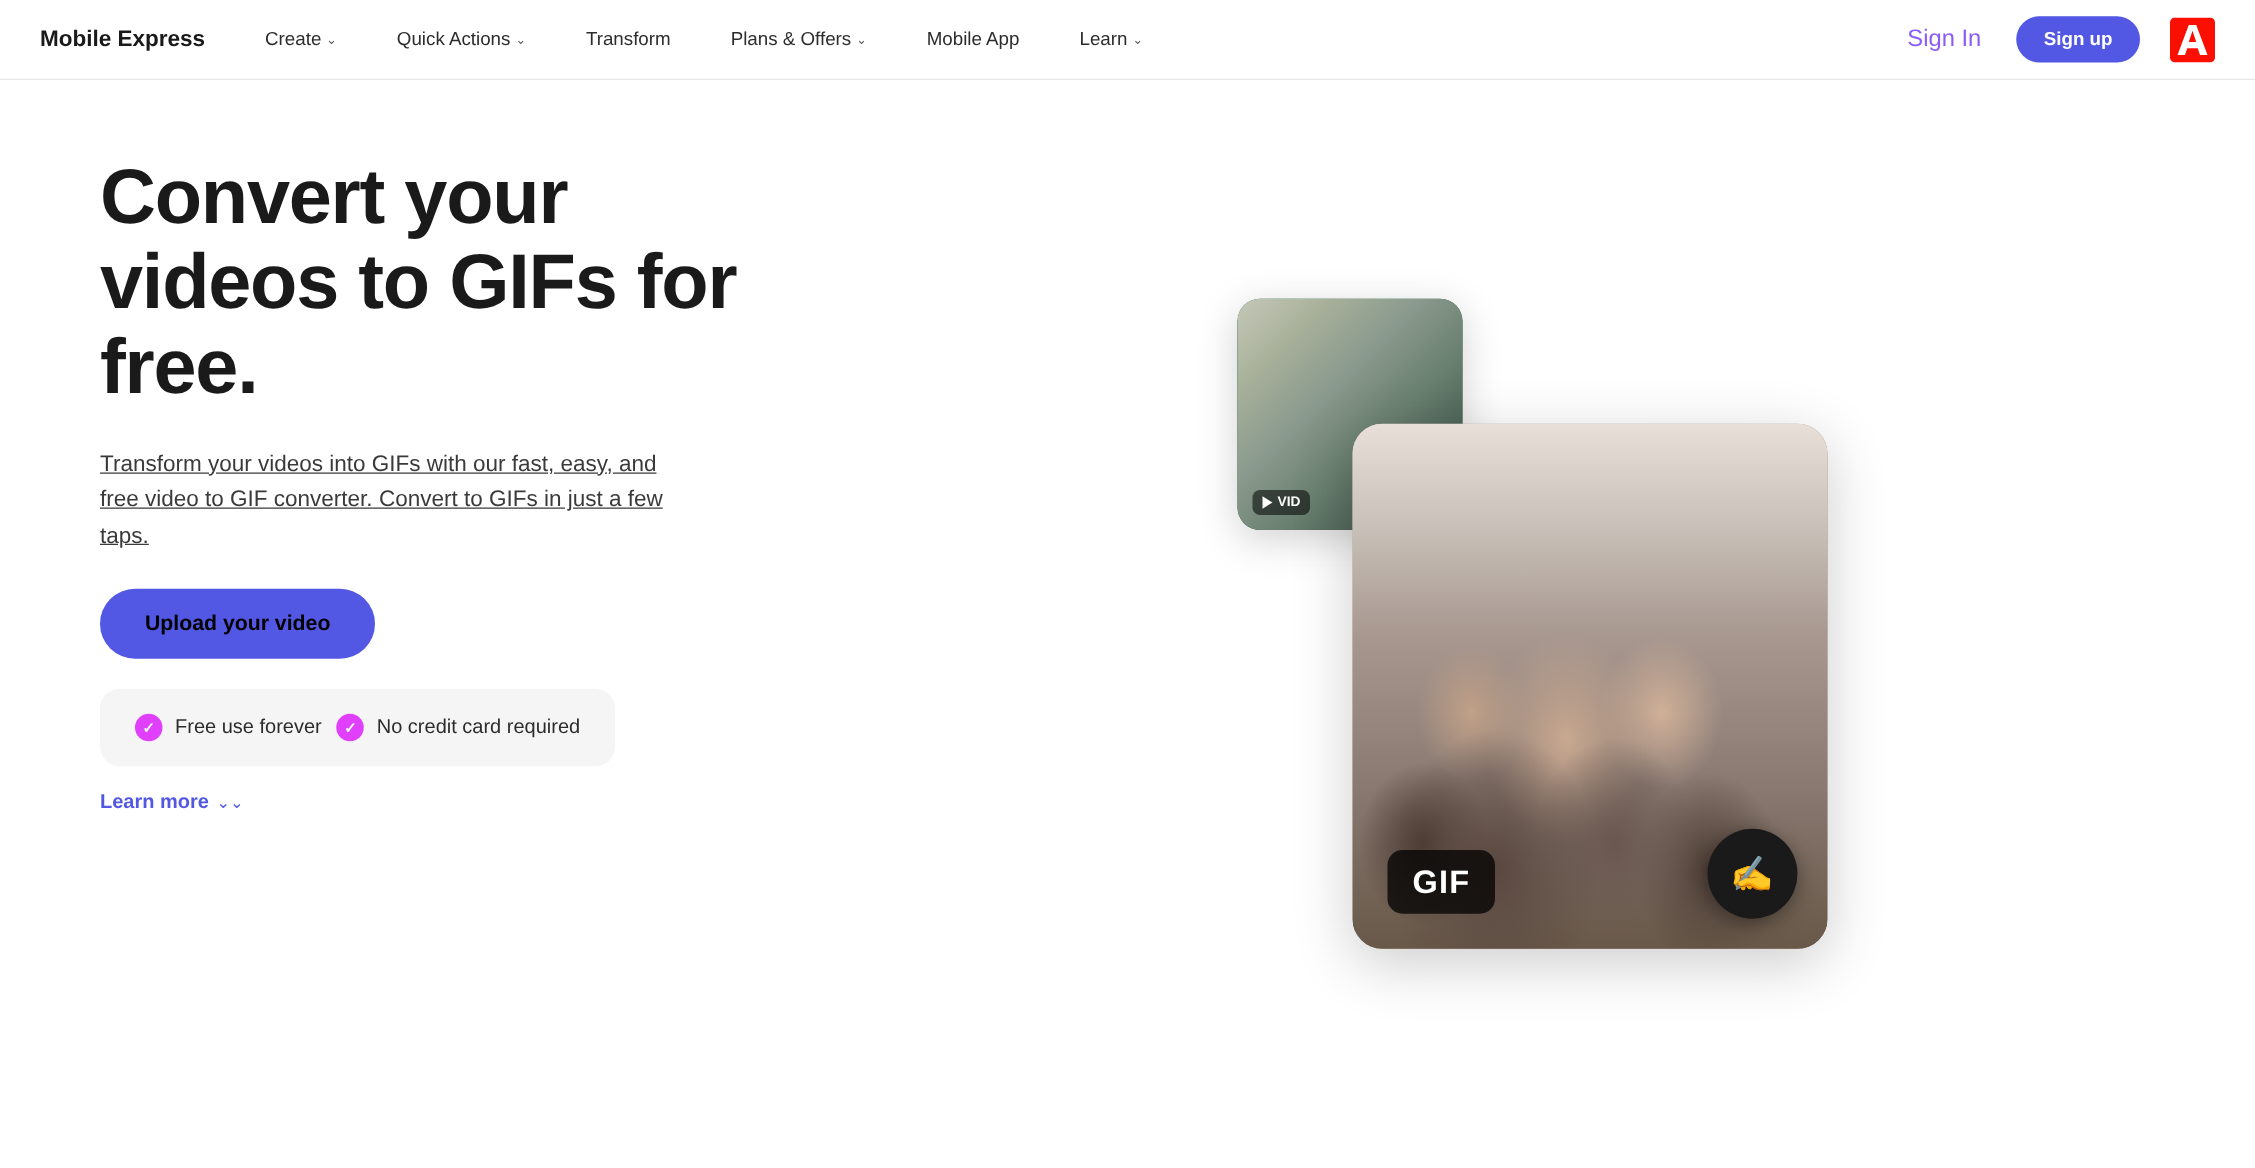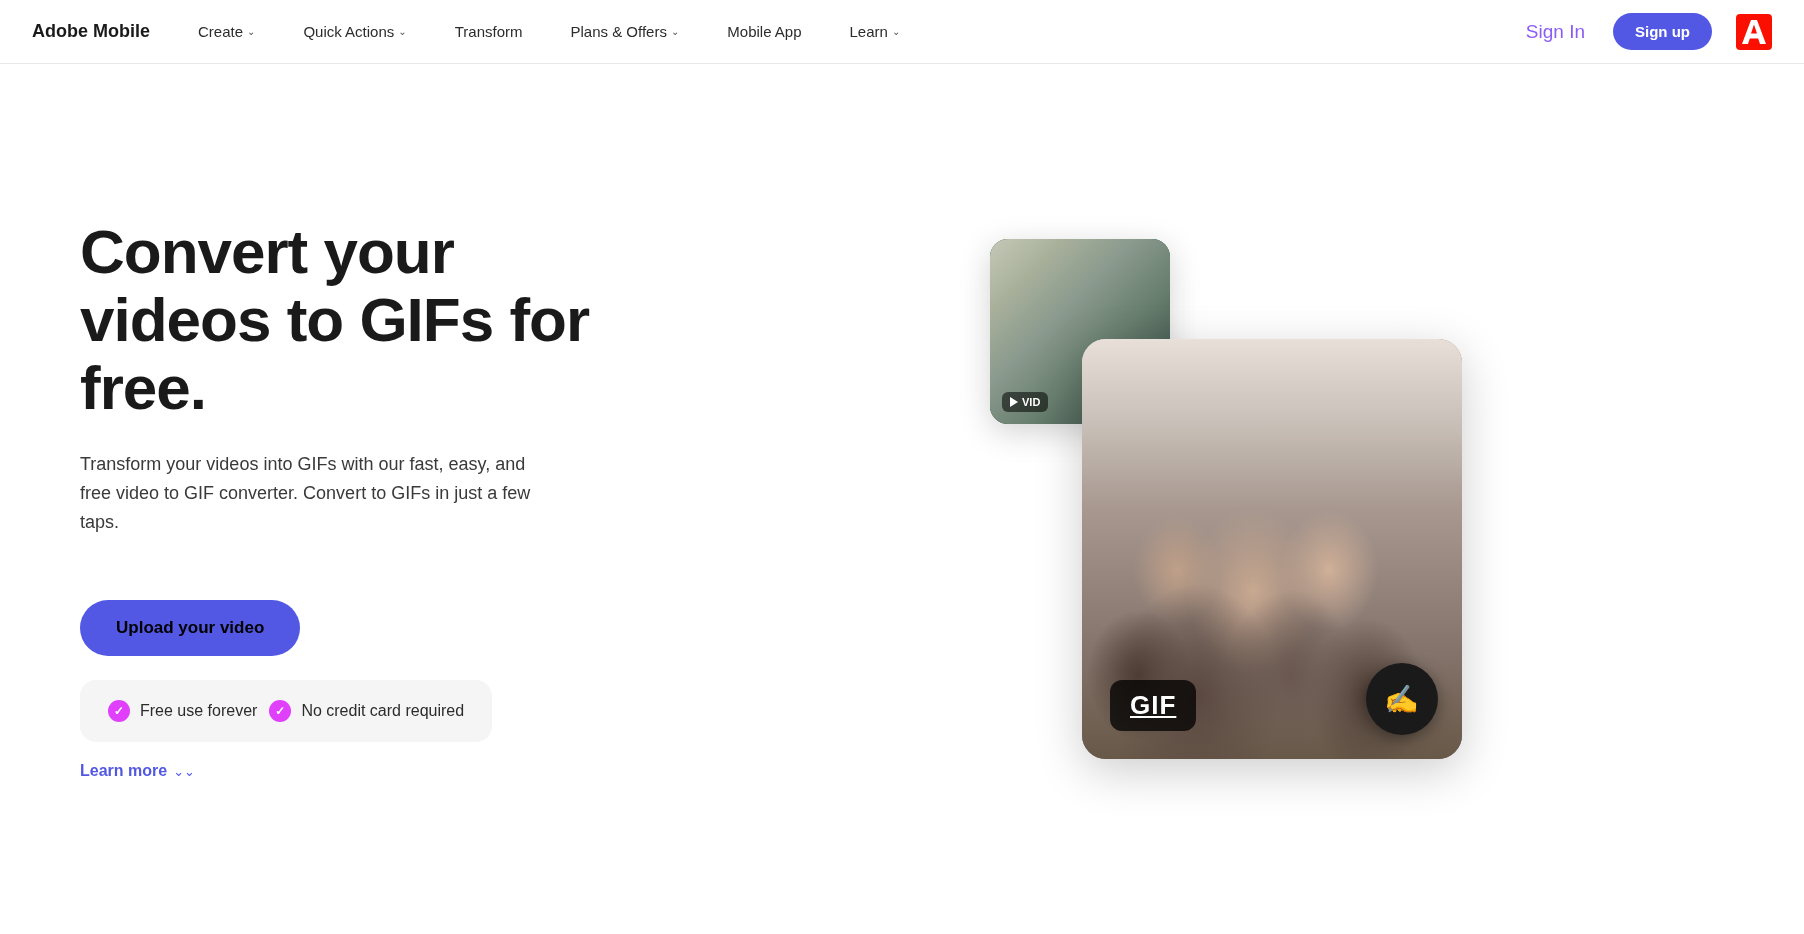--- a/index.html
+++ b/index.html
@@ -71,21 +71,20 @@
     .adobe-logo {
       width: 36px;
       height: 36px;
       margin-left: 8px;
       cursor: pointer;
     }
 
     
     .hero {
       display: flex;
-      align-items: center;
       min-height: calc(100vh - 64px);
       padding: 60px 100px 60px 80px;
       background: #fff;
       gap: 60px;
     }
     .hero-content {
       flex: 0 0 auto;
       max-width: 560px;
     }
     .hero-title {
@@ -93,22 +92,23 @@
       font-weight: 800;
       color: #1a1a1a;
       line-height: 1.1;
       margin-bottom: 28px;
       letter-spacing: -1px;
     }
     .hero-subtitle {
       font-size: 18px;
       color: #3a3a3a;
       line-height: 1.6;
-      margin-bottom: 64px;
+      margin-bottom: 28px;
       max-width: 480px;
+      text-decoration: underline;
     }
     .hero-cta-row {
       display: flex;
       align-items: center;
       gap: 24px;
       flex-wrap: wrap;
     }
     .upload-btn {
       background: #5258e4;
       color: #000000;
@@ -267,21 +267,20 @@
       position: absolute;
       bottom: 28px;
       left: 28px;
       background: rgba(0,0,0,0.75);
       color: #fff;
       font-size: 26px;
       font-weight: 900;
       padding: 10px 20px;
       border-radius: 12px;
       letter-spacing: 1px;
-      text-decoration: underline;
     }
     .action-circle {
       position: absolute;
       bottom: 24px;
       right: 24px;
       width: 72px;
       height: 72px;
       background: #1a1a1a;
       border-radius: 50%;
       display: flex;
@@ -291,21 +290,21 @@
     }
     .action-circle-icon {
       font-size: 28px;
       color: #fff;
     }
   </style>
 </head>
 <body>
 
 <nav class="navbar">
-  <div class="navbar-logo">Adobe Mobile</div>
+  <div class="navbar-logo">Mobile Express</div>
   <div class="navbar-nav">
     <div class="nav-item">
       <span>Create</span>
       <span class="nav-chevron">⌄</span>
     </div>
     <div class="nav-item">
       <span>Quick Actions</span>
       <span class="nav-chevron">⌄</span>
     </div>
     <div class="nav-item">

